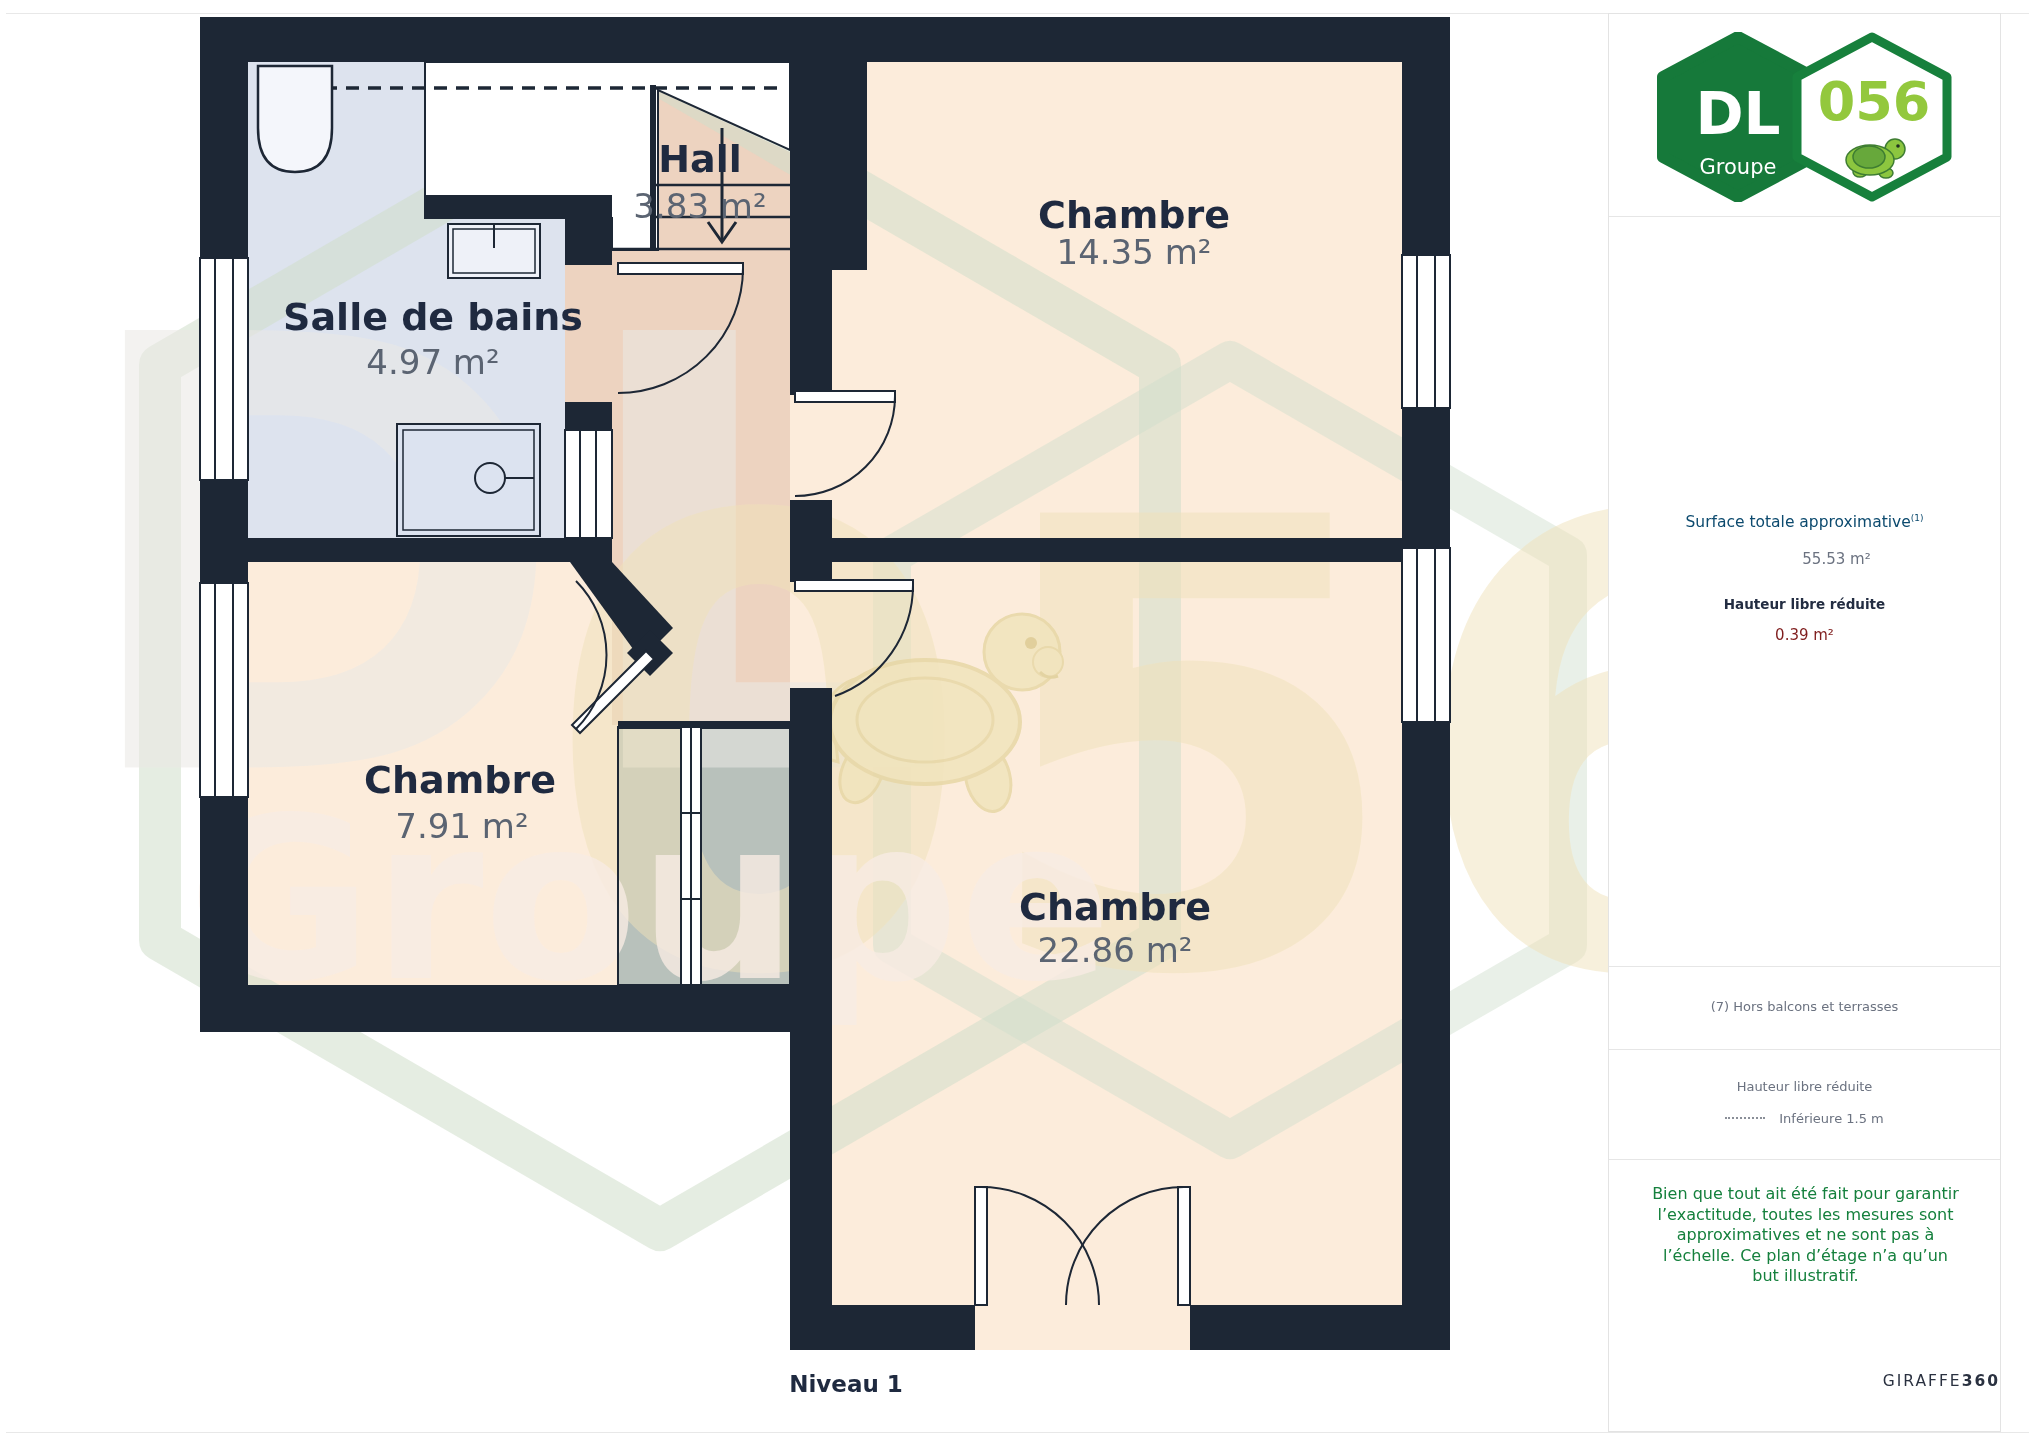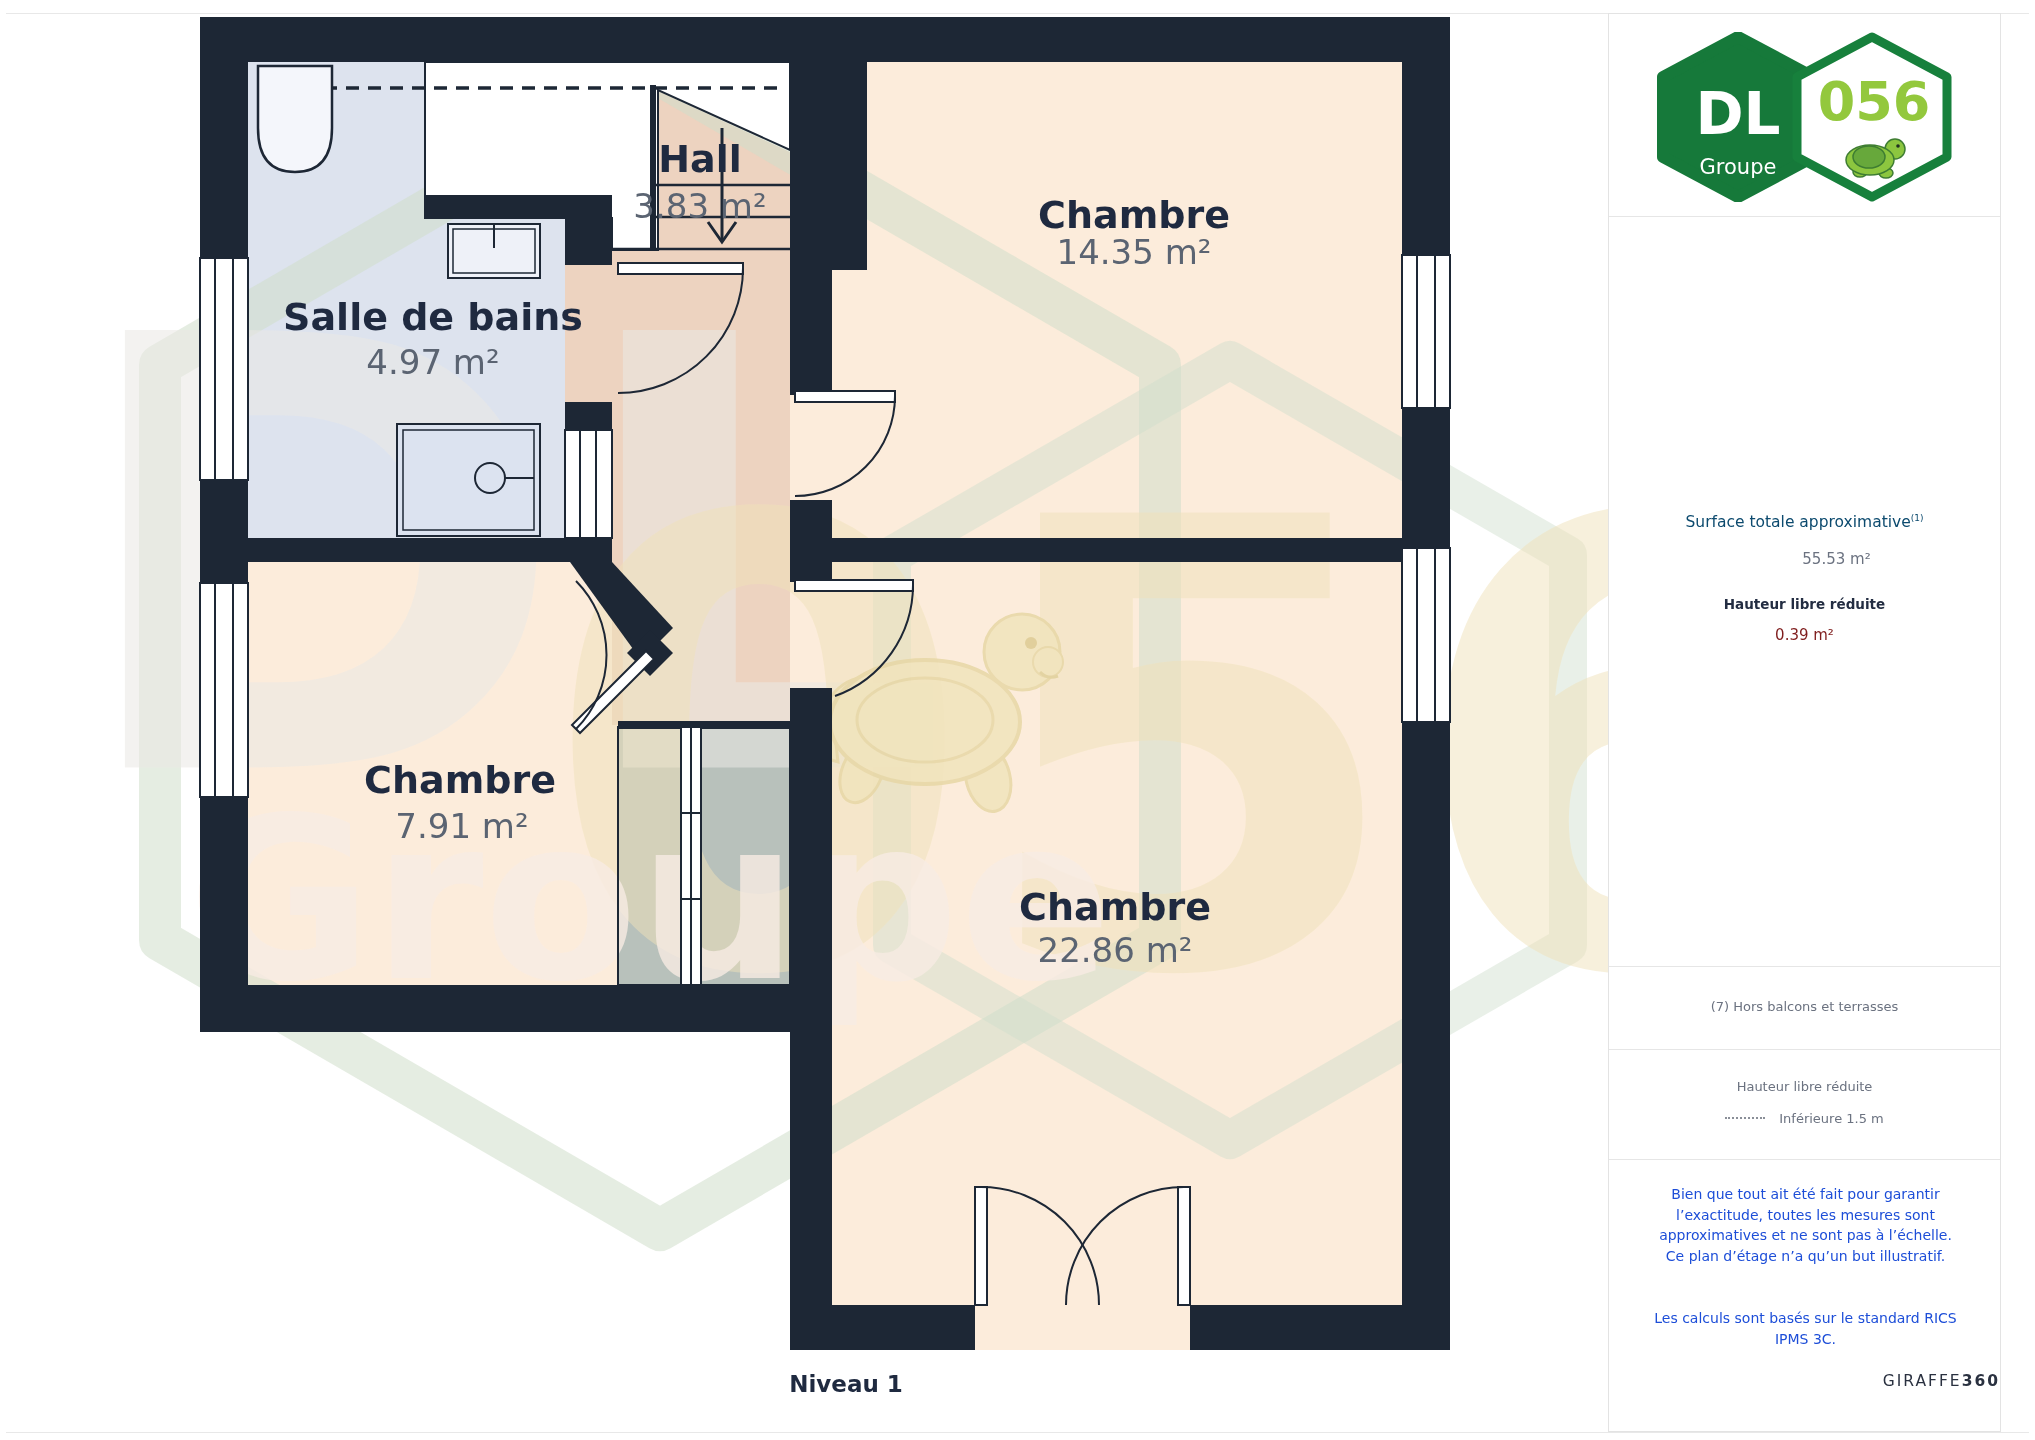--- a/index.html
+++ b/index.html
@@ -12,21 +12,21 @@
            background:#fff;border:1px solid #e3e3e3;box-sizing:border-box;}
   .sb-divider{position:absolute;left:0;width:100%;height:0;border-top:1px solid #e6e6e6;}
   .sb-center{position:absolute;left:0;width:100%;text-align:center;}
   .sb-title{font-size:15.5px;font-weight:normal;color:#0c4a6e;}
   .sb-title sup{font-size:9px;}
   .sb-value{font-size:15px;color:#6b7280;padding-left:32px;}
   .sb-sub{font-size:13.5px;font-weight:bold;color:#232d42;}
   .sb-subval{font-size:15px;color:#7f1d1d;}
   .sb-grey{font-size:13px;color:#6b7280;}
   .sb-para{position:absolute;left:41px;width:311px;text-align:center;
-           font-size:14px;line-height:20.5px;color:#1d4ed8;}
+           font-size:16px;line-height:20.5px;color:#15803d;}
   .legend-dots{display:inline-block;width:40px;border-top:2px dotted #8a8f98;
                vertical-align:middle;margin-right:14px;transform:translateY(-2px);}
   .brand{font-size:15.5px;letter-spacing:2px;color:#2a3140;text-align:right;}
   .brand b{font-weight:800;}
 </style>
 </head>
 <body>
 
 <div class="page">
   <div class="hairline" style="top:13px"></div>
@@ -227,18 +227,17 @@
     <div class="sb-center sb-subval" style="top:612px">0.39 m²</div>
 
     <div class="sb-center sb-grey" style="top:985px">(7) Hors balcons et terrasses</div>
 
     <div class="sb-center sb-grey" style="top:1065px">Hauteur libre réduite</div>
     <div class="sb-center sb-grey" style="top:1097px">
       <span class="legend-dots"></span><span>Inférieure 1.5 m</span>
     </div>
 
     <div class="sb-para" style="top:1170px">Bien que tout ait été fait pour garantir l’exactitude, toutes les mesures sont approximatives et ne sont pas à l’échelle. Ce plan d’étage n’a qu’un but illustratif.</div>
-    <div class="sb-para" style="top:1294px">Les calculs sont basés sur le standard RICS IPMS 3C.</div>
     <div class="sb-center brand" style="top:1358px">
       <span>GIRAFFE</span><b>360</b>
     </div>
   </div>
 </div>
 
 </body></html>

